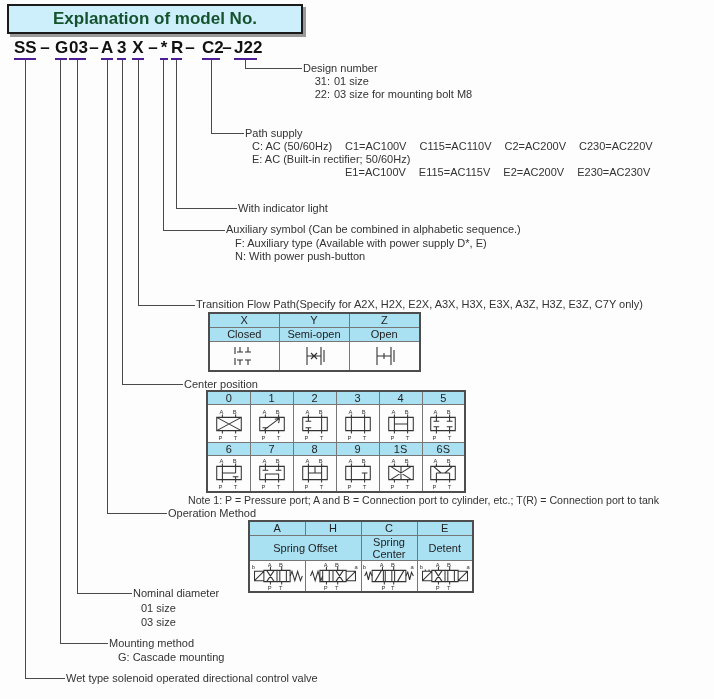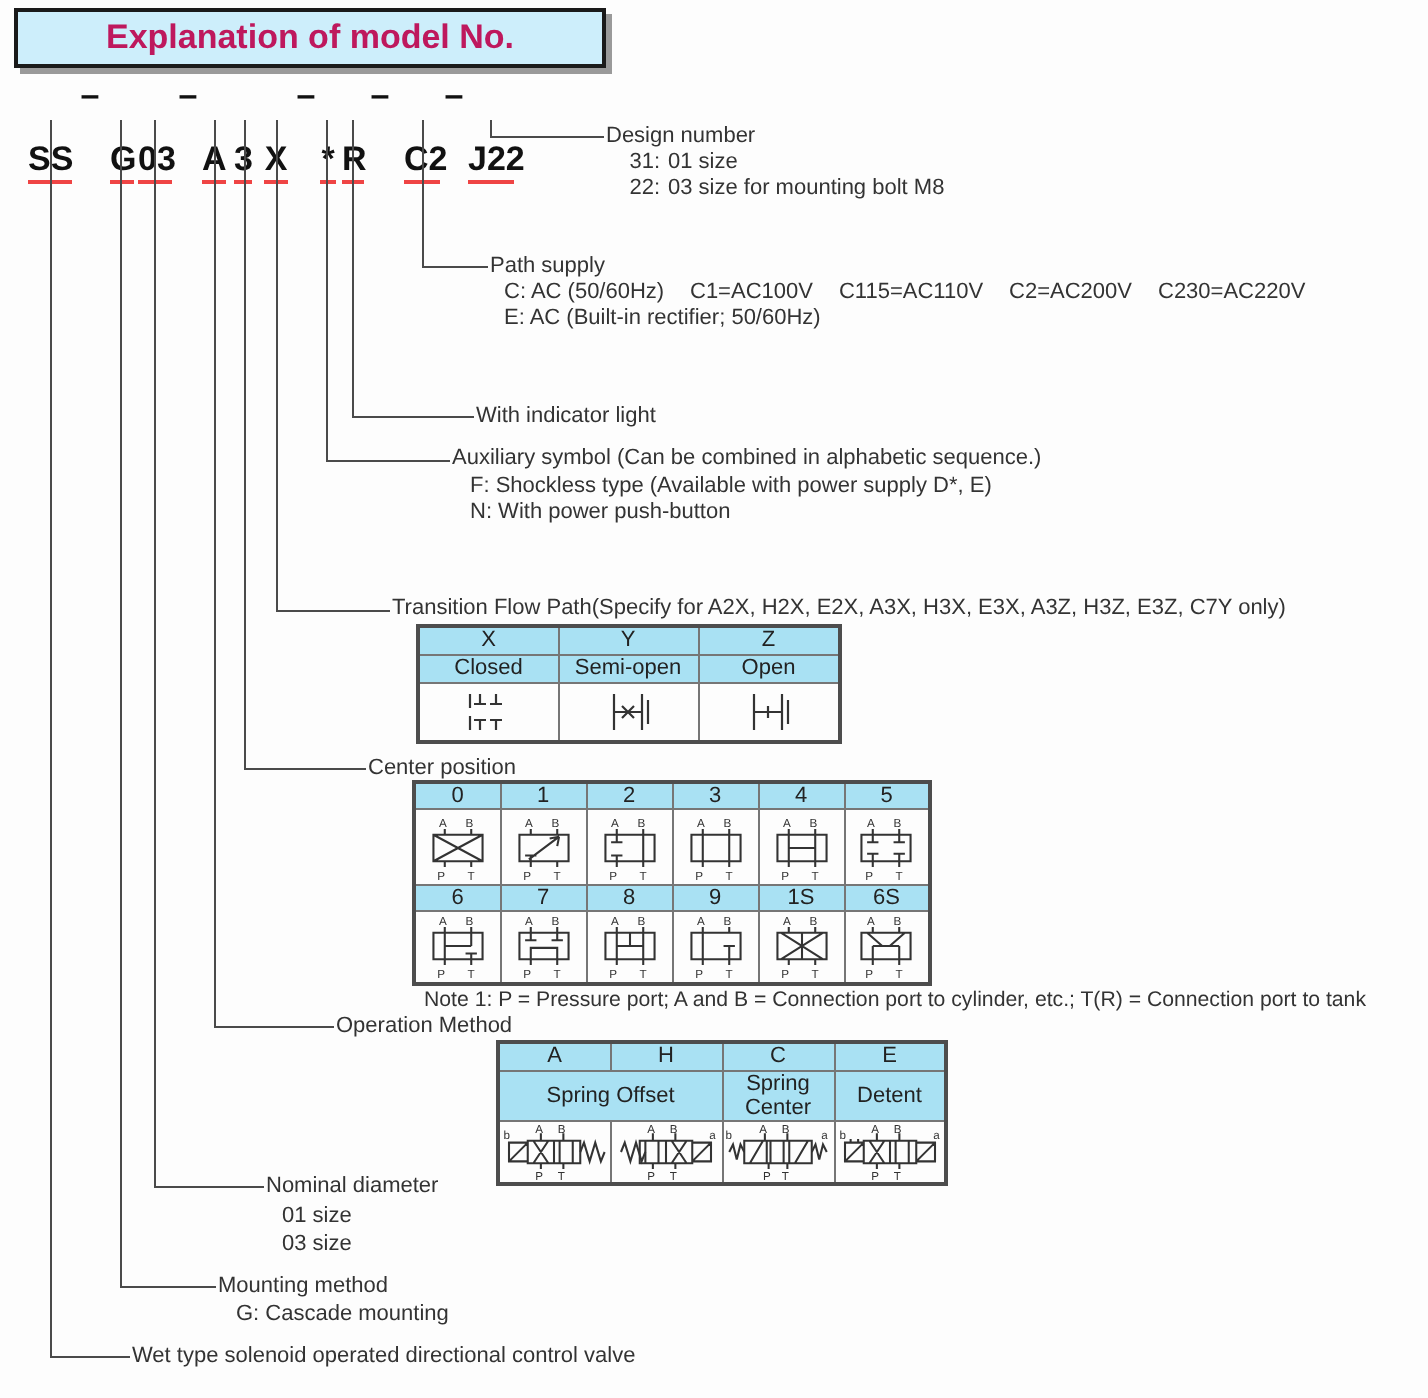--- a/index.html
+++ b/index.html
@@ -2,25 +2,25 @@
 <html><head>
 <meta charset="utf-8">
 <style>
   html,body{margin:0;padding:0;background:#fff;}
   #page{position:relative;width:714px;height:699px;background:#fdfdfd;
         font-family:"Liberation Sans",sans-serif;color:#2e2e2e;overflow:hidden;}
   
   .title-box{position:absolute;left:7px;top:4px;width:292px;height:26px;
              background:#cdeefb;border:2px solid #1a1a1a;box-shadow:3px 3px 0 #9a9a9a;
              display:flex;align-items:center;justify-content:center;}
-  .title-box span{font-size:17px;font-weight:bold;color:#be185d;}
+  .title-box span{font-size:17px;font-weight:bold;color:#14532d;}
   
   .model{position:absolute;left:0;top:38px;height:24px;width:100%;font-weight:bold;font-size:17px;color:#111;}
   .model span{position:absolute;top:0;height:20px;text-align:center;white-space:nowrap;}
-  .model .u{border-bottom:2px solid #ef4444;margin-top:32px;}
+  .model .u{border-bottom:2px solid #4c1d95;}
   
   .conn{position:absolute;border-left:1px solid #4a4a4a;border-bottom:1px solid #4a4a4a;}
   
   .lbl{position:absolute;font-size:11px;line-height:12.5px;color:#333;white-space:nowrap;}
   .rows{position:absolute;font-size:11px;line-height:13px;color:#333;white-space:nowrap;}
   .rows .r{display:flex;}
   .rows .code{display:inline-block;width:34px;text-align:right;margin-right:4px;}
   .ps-row{display:flex;}
   .ps-label{display:inline-block;width:93px;}
   .ps-val{display:inline-block;margin-right:13px;}
@@ -89,27 +89,34 @@
     <div class="ps-row">
       <span class="ps-label">C: AC (50/60Hz)</span>
       <span class="ps-val">C1=AC100V</span>
       <span class="ps-val">C115=AC110V</span>
       <span class="ps-val">C2=AC200V</span>
       <span class="ps-val">C230=AC220V</span>
     </div>
     <div class="ps-row">
       <span>E: AC (Built-in rectifier; 50/60Hz)</span>
     </div>
+    <div class="ps-row">
+      <span class="ps-label"></span>
+      <span class="ps-val">E1=AC100V</span>
+      <span class="ps-val">E115=AC115V</span>
+      <span class="ps-val">E2=AC200V</span>
+      <span class="ps-val">E230=AC230V</span>
+    </div>
   </div>
 
   <div class="lbl" style="left:238px;top:202px">With indicator light</div>
 
   <div class="lbl" style="left:226px;top:223px">Auxiliary symbol (Can be combined in alphabetic sequence.)</div>
   <div class="rows" style="left:235px;top:237px">
-    <div>F: Shockless type (Available with power supply D*, E)</div>
+    <div>F: Auxiliary type (Available with power supply D*, E)</div>
     <div>N: With power push-button</div>
   </div>
 
   <div class="lbl" style="left:196px;top:298px">Transition Flow Path(Specify for A2X, H2X, E2X, A3X, H3X, E3X, A3Z, H3Z, E3Z, C7Y only)</div>
   <table class="tb" style="left:208px;top:312px;width:211px">
     <colgroup>
         <col style="width:70px">
         <col style="width:70px">
         <col style="width:71px">
       </colgroup>
@@ -290,21 +297,21 @@
               <text x="24" y="7">B</text>
               <text x="9" y="35">P</text>
               <text x="25" y="35">T</text>
               <path d="M13,8 v3 M27,8 v3 M13,25 v3 M27,25 v3"></path>
               <path d="M7,11 h26 v14 h-26 z M10,11 l8,7 M30,11 l-8,7 M13,18 v7 M27,18 v7 M13,18 h14"></path>
             </svg>
           </td>
     </tr>
   </tbody>
     </table>
-  <div class="note" style="left:212px;top:494px">Note 1: P = Pressure port; A and B = Connection port to cylinder, etc.; T(R) = Connection port to tank</div>
+  <div class="note" style="left:188px;top:494px">Note 1: P = Pressure port; A and B = Connection port to cylinder, etc.; T(R) = Connection port to tank</div>
 
   <div class="lbl" style="left:168px;top:507px">Operation Method</div>
   <table class="tb" style="left:248px;top:520px;width:224px">
     <colgroup>
         <col style="width:56px">
         <col style="width:56px">
         <col style="width:56px">
         <col style="width:56px">
       </colgroup>
     <tbody>

